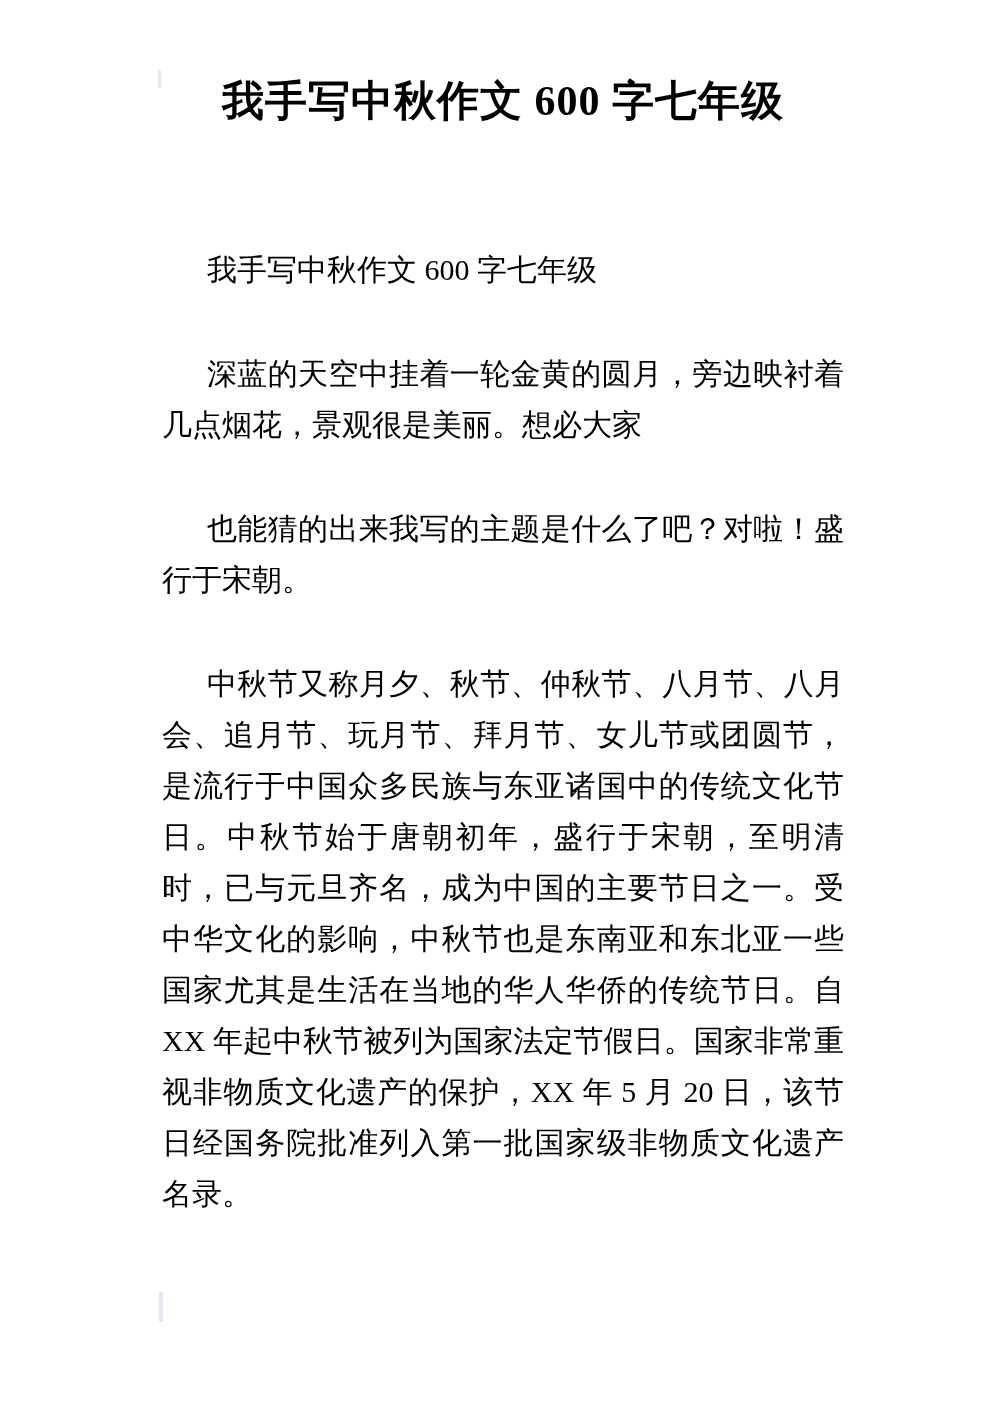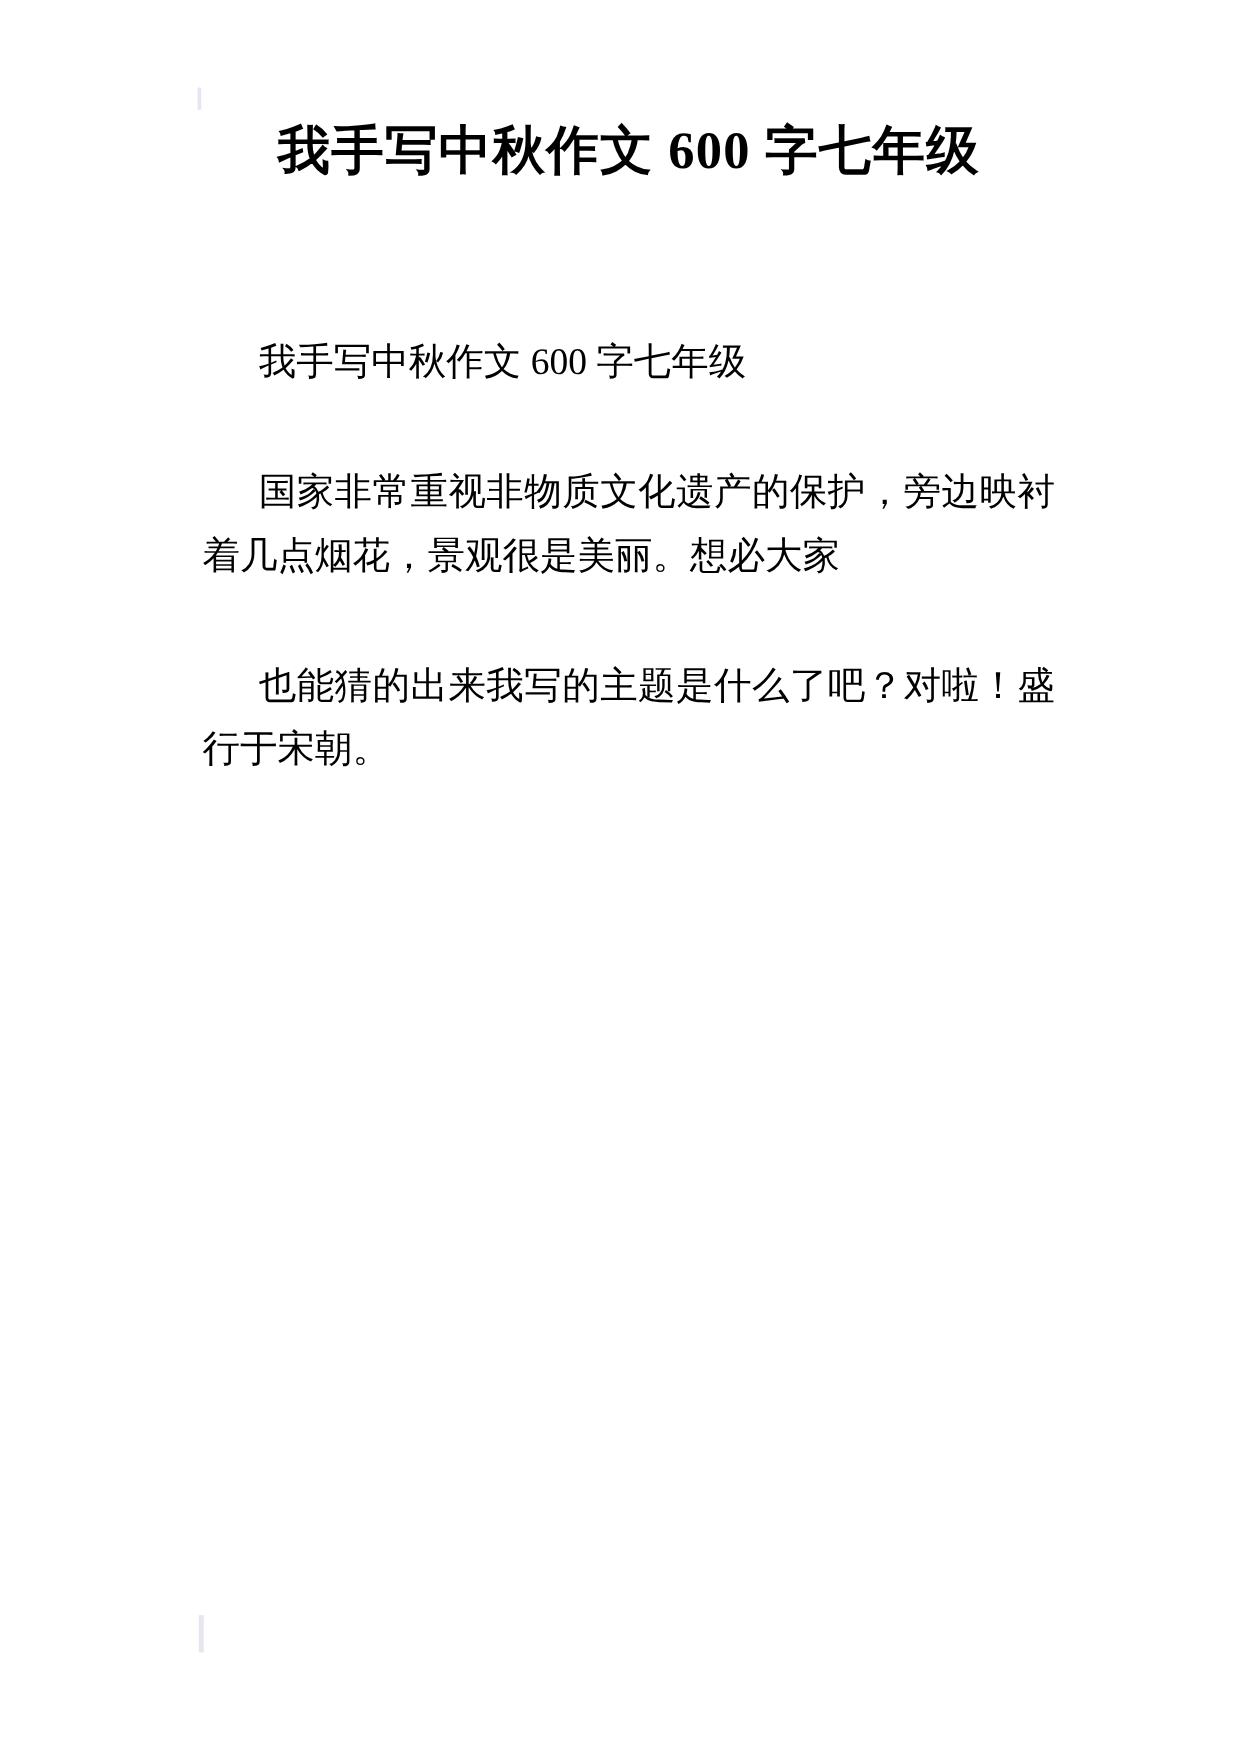--- a/index.html
+++ b/index.html
@@ -10,21 +10,21 @@
   .page {
     position: relative;
     width: 992px;
     height: 1403px;
     background: #ffffff;
     overflow: hidden;
     color: #000000;
     font-family: "Liberation Serif", "DejaVu Serif", serif;
   }
   .content {
-    padding: 92px 148px 0 162px;
+    padding: 72px 148px 0 162px;
   }
   .doc-title {
     margin: 0;
     font-size: 42px;
     line-height: 58px;
     font-weight: 700;
     text-align: center;
     letter-spacing: 1px;
     white-space: nowrap;
   }
@@ -64,22 +64,23 @@
 <div class="page">
 
   <div class="artifact artifact-top"></div>
 
   <div class="content">
 
     <h1 class="doc-title">我手写中秋作文 600 字七年级</h1>
 
     <p class="para subtitle">我手写中秋作文 600 字七年级</p>
 
-    <p class="para">国家非常重视非物质文化遗产的保护，旁边映衬着几点烟花，景观很是美丽。想必大家</p>
+    <p class="para">深蓝的天空中挂着一轮金黄的圆月，旁边映衬着几点烟花，景观很是美丽。想必大家</p>
 
     <p class="para">也能猜的出来我写的主题是什么了吧？对啦！盛行于宋朝。</p>
 
+    <p class="para">中秋节又称月夕、秋节、仲秋节、八月节、八月会、追月节、玩月节、拜月节、女儿节或团圆节，是流行于中国众多民族与东亚诸国中的传统文化节日。中秋节始于唐朝初年，盛行于宋朝，至明清时，已与元旦齐名，成为中国的主要节日之一。受中华文化的影响，中秋节也是东南亚和东北亚一些国家尤其是生活在当地的华人华侨的传统节日。自 XX 年起中秋节被列为国家法定节假日。国家非常重视非物质文化遗产的保护，XX 年 5 月 20 日，该节日经国务院批准列入第一批国家级非物质文化遗产名录。</p>
 
   </div>
 
   <div class="artifact artifact-bottom"></div>
 
 </div>
 
 </body></html>

